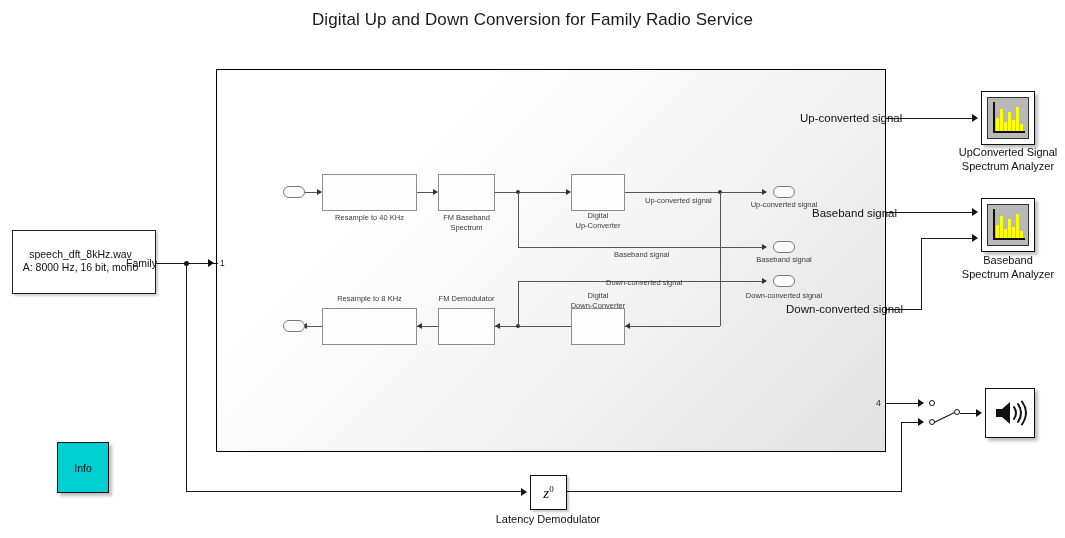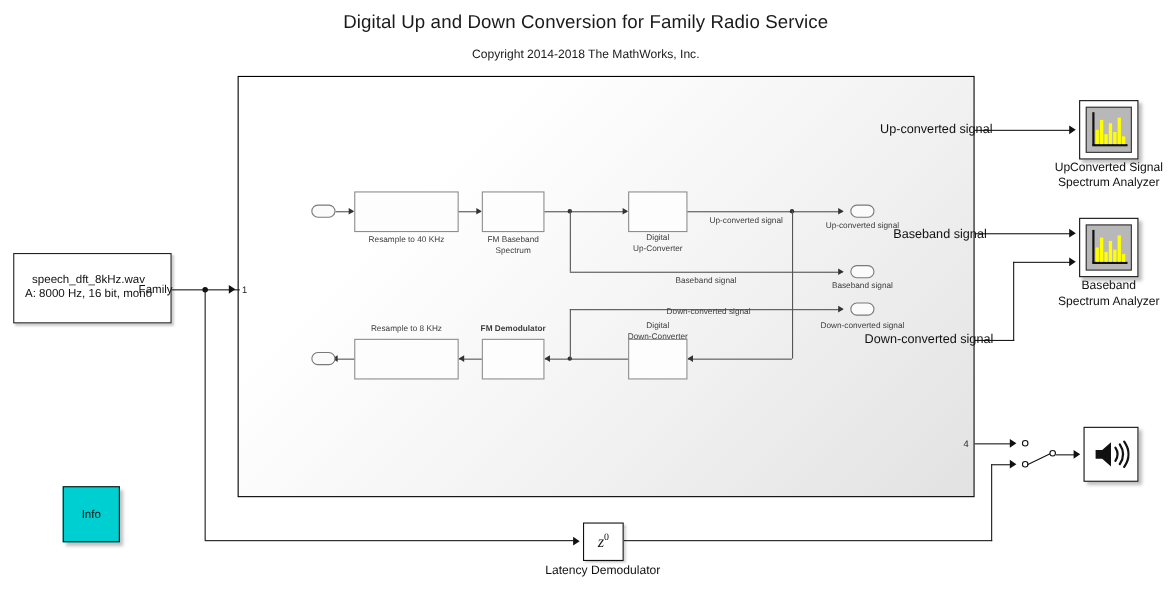--- a/index.html
+++ b/index.html
@@ -254,21 +254,20 @@
     transform-origin: left center;
     transform: rotate(-26deg);
   }
 </style>
 </head>
 <body>
 
 <div id="canvas">
 
   <div class="abs title">Digital Up and Down Conversion for Family Radio Service</div>
-  <div class="abs copyright">Copyright 2014-2018 The MathWorks, Inc.</div>
 
   <div class="abs subsystem"></div>
 
   <div class="abs src-block"></div>
   <div class="abs src-text">speech_dft_8kHz.wav
 A: 8000 Hz, 16 bit, mono</div>
   <div class="abs src-port-label">Family</div>
 
   <div class="abs wire-h" style="left:156px; top:263px; width:62px;"></div>
   <div class="abs dot" style="left:184px; top:261px;"></div>
@@ -317,21 +316,21 @@
 
   <div class="abs blk" style="left:571px; top:308px; width:54px; height:37px;"></div>
   <div class="blk-label" style="left:563px; top:291px; width:70px;">Digital
 Down-Converter</div>
 
   <div class="abs wire-h-thin" style="left:495px; top:326px; width:76px;"></div>
   <div class="abs dot-sm" style="left:516px; top:324px;"></div>
   <div class="abs arrow-left" style="left:495px; top:323px;"></div>
 
   <div class="abs blk" style="left:438px; top:308px; width:57px; height:37px;"></div>
-  <div class="blk-label" style="left:430px; top:294px; width:73px;font-weight:bold;">FM Demodulator</div>
+  <div class="blk-label" style="left:430px; top:294px; width:73px;">FM Demodulator</div>
 
   <div class="abs wire-h-thin" style="left:417px; top:326px; width:21px;"></div>
   <div class="abs arrow-left" style="left:417px; top:323px;"></div>
 
   <div class="abs blk" style="left:322px; top:308px; width:95px; height:37px;"></div>
   <div class="blk-label" style="left:322px; top:294px; width:95px;">Resample to 8 KHz</div>
 
   <div class="abs wire-h-thin" style="left:302px; top:326px; width:20px;"></div>
   <div class="abs arrow-left" style="left:302px; top:323px;"></div>
   <div class="abs port" style="left:283px; top:320px;"></div>

